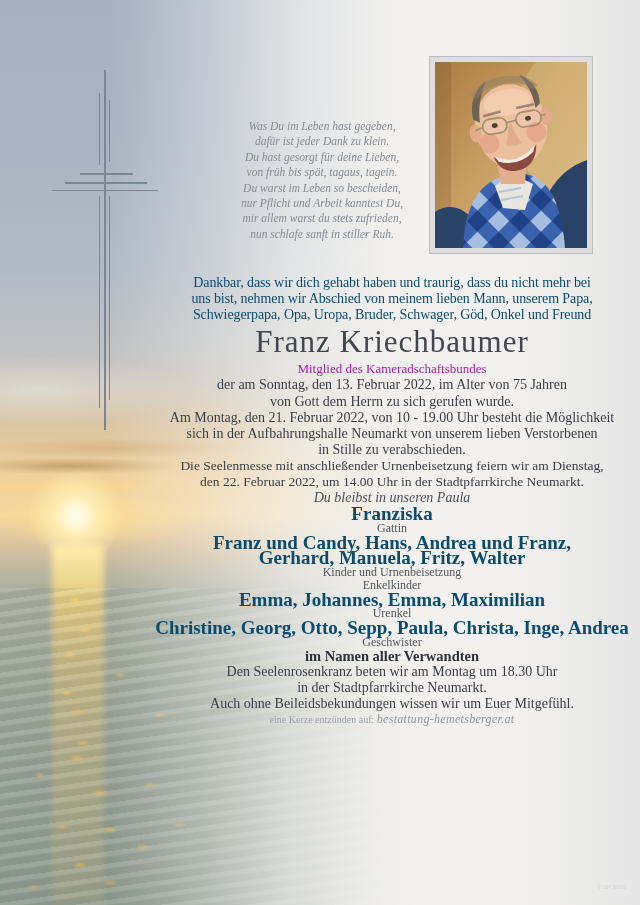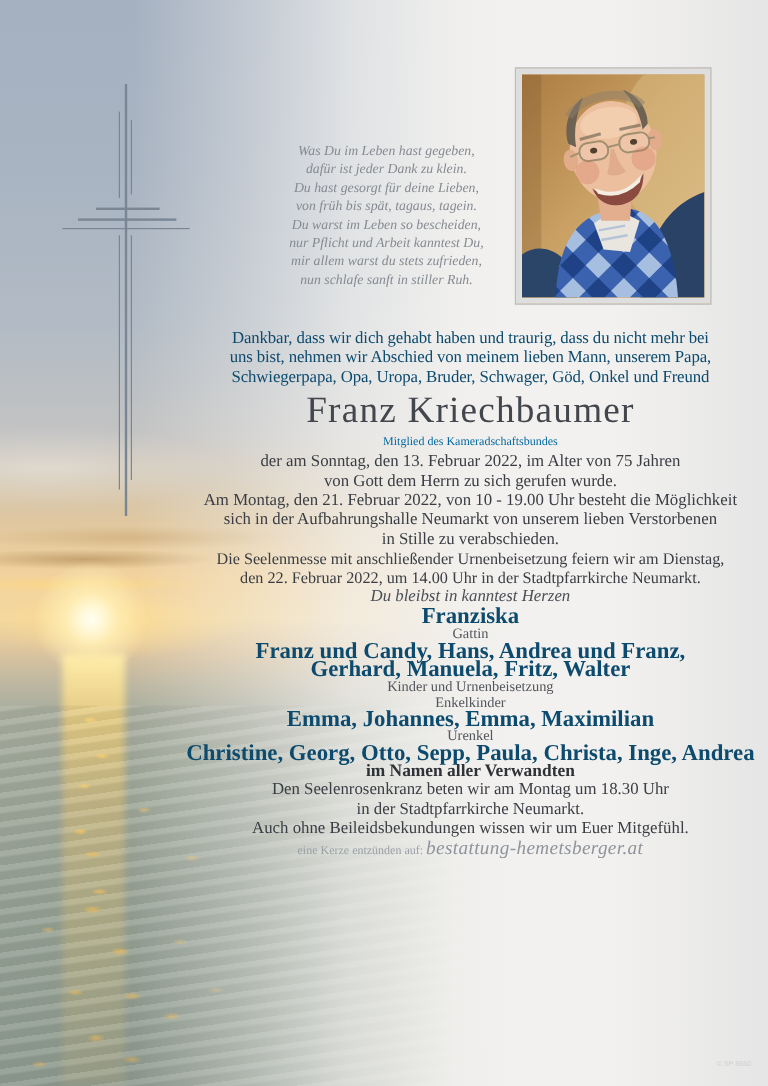--- a/index.html
+++ b/index.html
@@ -87,33 +87,33 @@
     position:absolute;left:430px;top:57px;width:152px;height:186px;
     border:5px solid #dedede;outline:1px solid #bdbdbd;background:#c99f63;
   }
   .portrait svg{display:block;}
   
   .col{position:absolute;left:148px;top:275px;width:488px;text-align:center;}
   .col>div{margin:0;}
   .prewrap{white-space:pre-line;}
   .intro{font-size:14px;line-height:16px;color:#0c4a6e;letter-spacing:-.1px;}
   .name{font-size:31px;line-height:38px;color:#43464c;letter-spacing:1px;margin-top:12px;}
-  .memb{font-size:10px;line-height:15px;color:#0369a1;margin-top:4px;}
+  .memb{font-size:13px;line-height:15px;color:#a21caf;margin-top:4px;}
   .death{font-size:14px;line-height:17px;margin-top:15px;}
   .view{font-size:14px;line-height:16px;margin-top:13px;}
   .mass{font-size:13.5px;line-height:16px;margin-top:8px;}
   .motto{font-style:italic;font-size:14px;line-height:16px;color:#4b4f56;margin-top:16px;}
   .mnames{font-weight:bold;font-size:19px;line-height:15.5px;color:#0c4a6e;}
   .mrel{font-size:12px;line-height:13px;color:#52565c;margin-top:0;}
   .g1{margin-top:14px;} .g2{margin-top:7px;} .g3{margin-top:3px;} .g4{margin-top:4px;} .g5{margin-top:5px;font-family:Liberation Serif, serif;}
   .closing{font-weight:bold;font-size:14.5px;line-height:15px;color:#2e3136;margin-top:7px;}
   .rosary{font-size:14px;line-height:16px;margin-top:10px;}
   .condolence{font-size:14px;line-height:16px;margin-top:8px;}
   .candle{margin-top:9px;font-size:10px;color:#9aa0a6;}
-  .candle .site{font-style:italic;font-size:16px;color:#8e949b;letter-spacing:.3px;}
+  .candle .site{font-style:italic;font-size:12px;color:#8e949b;letter-spacing:.3px;}
   .print-code{position:absolute;right:14px;top:884px;font-size:6px;color:#d0d0d0;font-family:"Liberation Sans",sans-serif;}
 </style>
 </head>
 <body>
 
 <div class="bg-photo"></div>
 <div class="reflection"></div>
 <div class="waves"></div>
 <div class="sparkles"></div>
 <div class="bg-fade"></div>
@@ -195,40 +195,41 @@
 Schwiegerpapa, Opa, Uropa, Bruder, Schwager, Göd, Onkel und Freund</div>
   <div class="name">Franz Kriechbaumer</div>
   <div class="memb">Mitglied des Kameradschaftsbundes</div>
   <div class="death prewrap">der am Sonntag, den 13. Februar 2022, im Alter von 75 Jahren
 von Gott dem Herrn zu sich gerufen wurde.</div>
   <div class="view prewrap">Am Montag, den 21. Februar 2022, von 10 - 19.00 Uhr besteht die Möglichkeit
 sich in der Aufbahrungshalle Neumarkt von unserem lieben Verstorbenen
 in Stille zu verabschieden.</div>
   <div class="mass prewrap">Die Seelenmesse mit anschließender Urnenbeisetzung feiern wir am Dienstag,
 den 22. Februar 2022, um 14.00 Uhr in der Stadtpfarrkirche Neumarkt.</div>
-  <div class="motto">Du bleibst in kanntest Herzen</div>
+  <div class="motto">Du bleibst in unseren Paula</div>
 
   <div class="g1">
     <div class="mnames prewrap">Franziska</div>
     <div class="mrel">Gattin</div>
   </div>
   <div class="g2">
     <div class="mnames prewrap">Franz und Candy, Hans, Andrea und Franz,
 Gerhard, Manuela, Fritz, Walter</div>
     <div class="mrel">Kinder und Urnenbeisetzung</div>
   </div>
   <div class="g3">
     <div class="mrel">Enkelkinder</div>
   </div>
   <div class="g4">
     <div class="mnames prewrap">Emma, Johannes, Emma, Maximilian</div>
     <div class="mrel">Urenkel</div>
   </div>
   <div class="g5">
     <div class="mnames prewrap">Christine, Georg, Otto, Sepp, Paula, Christa, Inge, Andrea</div>
+    <div class="mrel">Geschwister</div>
   </div>
 
   <div class="closing">im Namen aller Verwandten</div>
   <div class="rosary prewrap">Den Seelenrosenkranz beten wir am Montag um 18.30 Uhr
 in der Stadtpfarrkirche Neumarkt.</div>
   <div class="condolence">Auch ohne Beileidsbekundungen wissen wir um Euer Mitgefühl.</div>
   <div class="candle">
     <span>eine Kerze entzünden auf:</span>
     <span class="site">bestattung-hemetsberger.at</span>
   </div>

